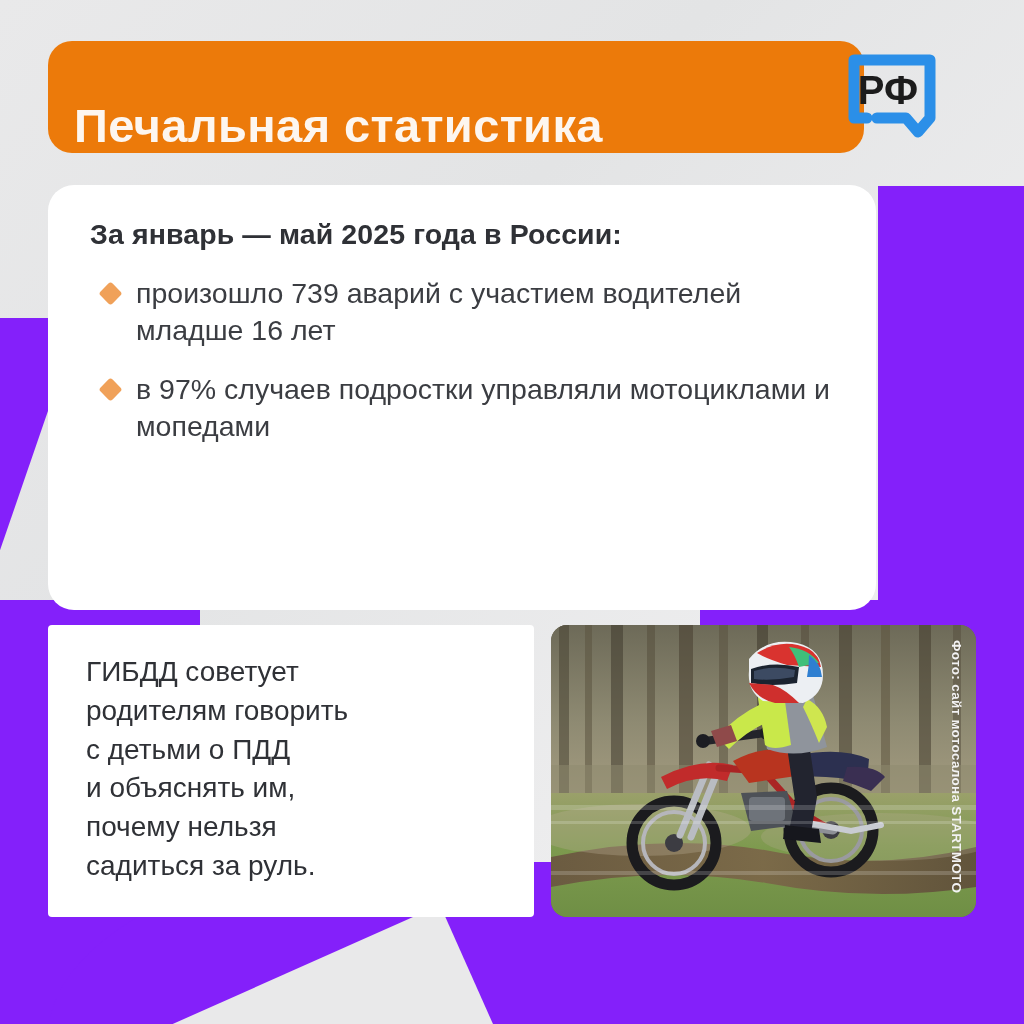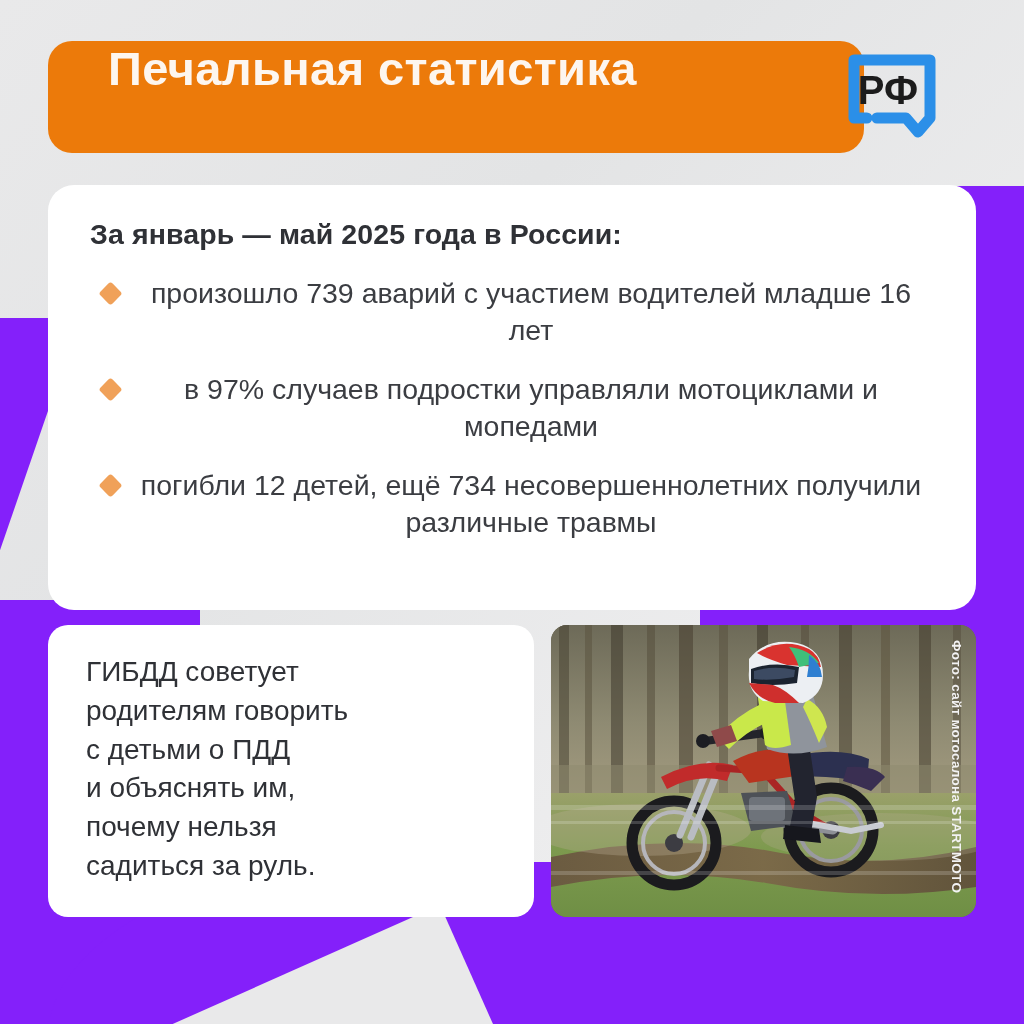--- a/index.html
+++ b/index.html
@@ -78,23 +78,23 @@
   
   .header-bar {
     position: absolute;
     left: 48px;
     top: 41px;
     width: 816px;
     height: 112px;
     background: #ec7a0a;
     border-radius: 24px;
     display: flex;
-    align-items: flex-start;
+    align-items: flex-end;
     box-sizing: border-box;
-    padding-left: 60px;
+    padding-left: 26px;
   }
   .header-title {
     color: #fdf6ef;
     font-size: 47px;
     font-weight: bold;
     letter-spacing: 0.4px;
     white-space: nowrap;
   }
 
   .logo {
@@ -104,40 +104,39 @@
     width: 96px;
     height: 100px;
   }
   .logo svg { display: block; }
 
   
   .card-main {
     position: absolute;
     left: 48px;
     top: 185px;
-    width: 928px;
+    width: 828px;
     height: 425px;
     background: #ffffff;
     border-radius: 26px;
     box-sizing: border-box;
     padding: 33px 42px 0 42px;
   }
   .card-heading {
     font-size: 28.5px;
     font-weight: bold;
     color: #2f3136;
     margin: 0 0 24px 0;
     letter-spacing: 0.1px;
   }
   .bullets { margin: 0; padding: 0; list-style: none; }
   .bullet {
     display: flex;
     align-items: flex-start;
     margin-bottom: 22px;
-    text-align: center;
   }
   .diamond {
     flex: 0 0 auto;
     width: 17px;
     height: 17px;
     margin: 10px 17px 0 12px;
     background: #f0a159;
     transform: rotate(45deg);
     border-radius: 3px;
   }
@@ -149,21 +148,21 @@
   }
 
   
   .card-advice {
     position: absolute;
     left: 48px;
     top: 625px;
     width: 486px;
     height: 292px;
     background: #ffffff;
-    border-radius: 20px;
+    border-radius: 4px;
     box-sizing: border-box;
     padding: 28px 0 0 38px;
   }
   .advice-text {
     font-size: 28px;
     line-height: 1.385;
     color: #2f3136;
     white-space: pre-line;
   }
 
@@ -221,24 +220,20 @@
   <div class="card-main">
     <div class="card-heading">За январь — май 2025 года в России:</div>
     <ul class="bullets">
       <li class="bullet">
         <span class="diamond"></span>
         <span class="bullet-text">произошло 739 аварий с участием водителей младше 16 лет</span>
       </li>
       <li class="bullet">
         <span class="diamond"></span>
         <span class="bullet-text">в 97% случаев подростки управляли мотоциклами и мопедами</span>
-      </li>
-      <li class="bullet">
-        <span class="diamond"></span>
-        <span class="bullet-text">погибли 12 детей, ещё 734 несовершеннолетних получили различные травмы</span>
       </li>
     </ul>
   </div>
 
   <div class="card-advice">
     <div class="advice-text">ГИБДД советует
 родителям говорить
 с детьми о ПДД
 и объяснять им,
 почему нельзя

